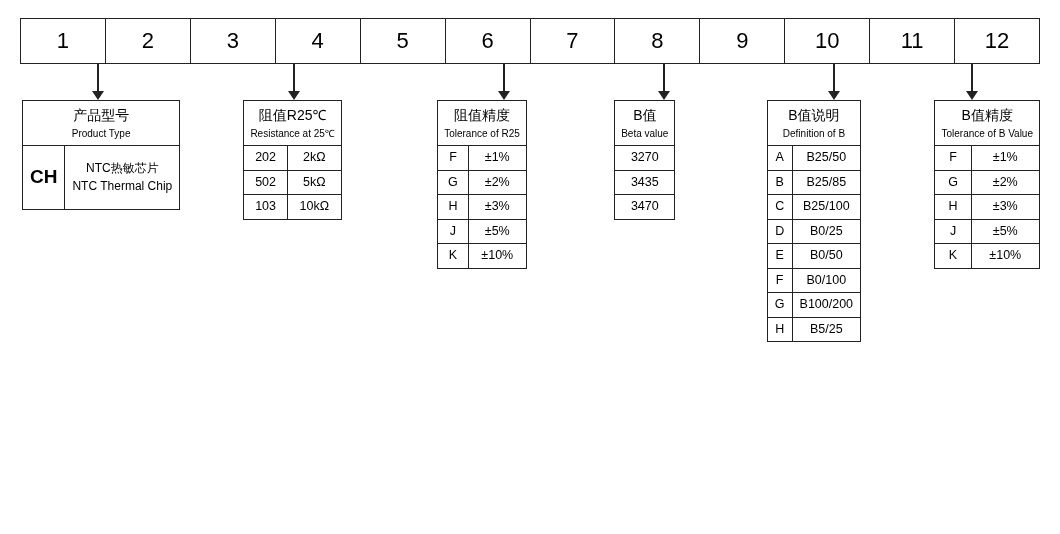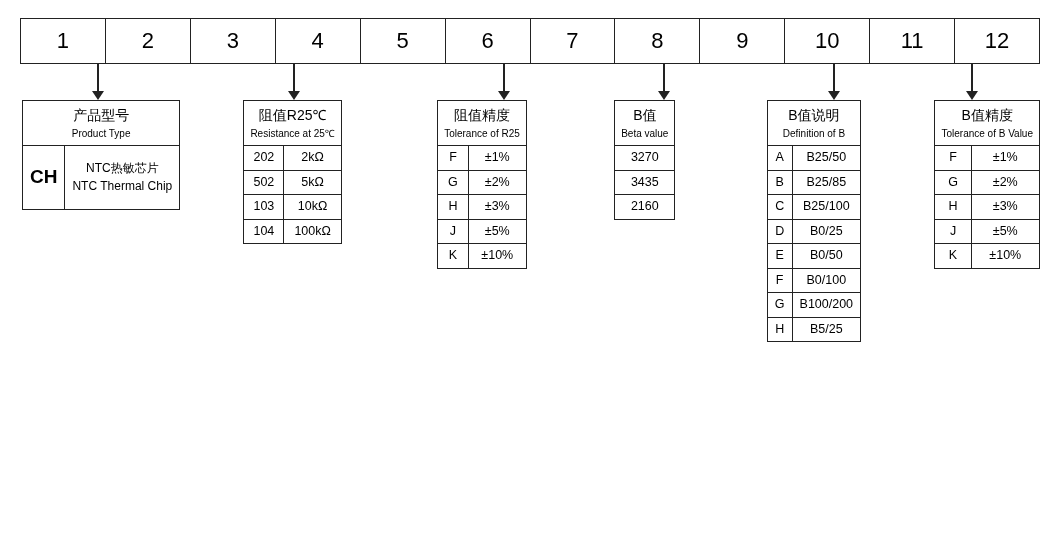--- a/index.html
+++ b/index.html
@@ -183,24 +183,20 @@
         <td>2kΩ</td>
       </tr>
       <tr>
         <td>502</td>
         <td>5kΩ</td>
       </tr>
       <tr>
         <td>103</td>
         <td>10kΩ</td>
       </tr>
-      <tr>
-        <td>104</td>
-        <td>100kΩ</td>
-      </tr>
     </tbody>
       </table>
   </div>
 
   <div style="flex:1;"></div>
 
   <div class="section" style="margin-left:28px;padding-left:8px;">
     <table>
       <tbody>
           <tr>
@@ -244,21 +240,21 @@
           <div class="en">Beta value</div>
         </td>
       </tr>
       <tr>
         <td>3270</td>
       </tr>
       <tr>
         <td>3435</td>
       </tr>
       <tr>
-        <td>2160</td>
+        <td>3470</td>
       </tr>
     </tbody>
       </table>
   </div>
 
   <div style="flex:1;"></div>
 
   <div class="section" style="margin-left:32px;">
     <table>
       <tbody>

